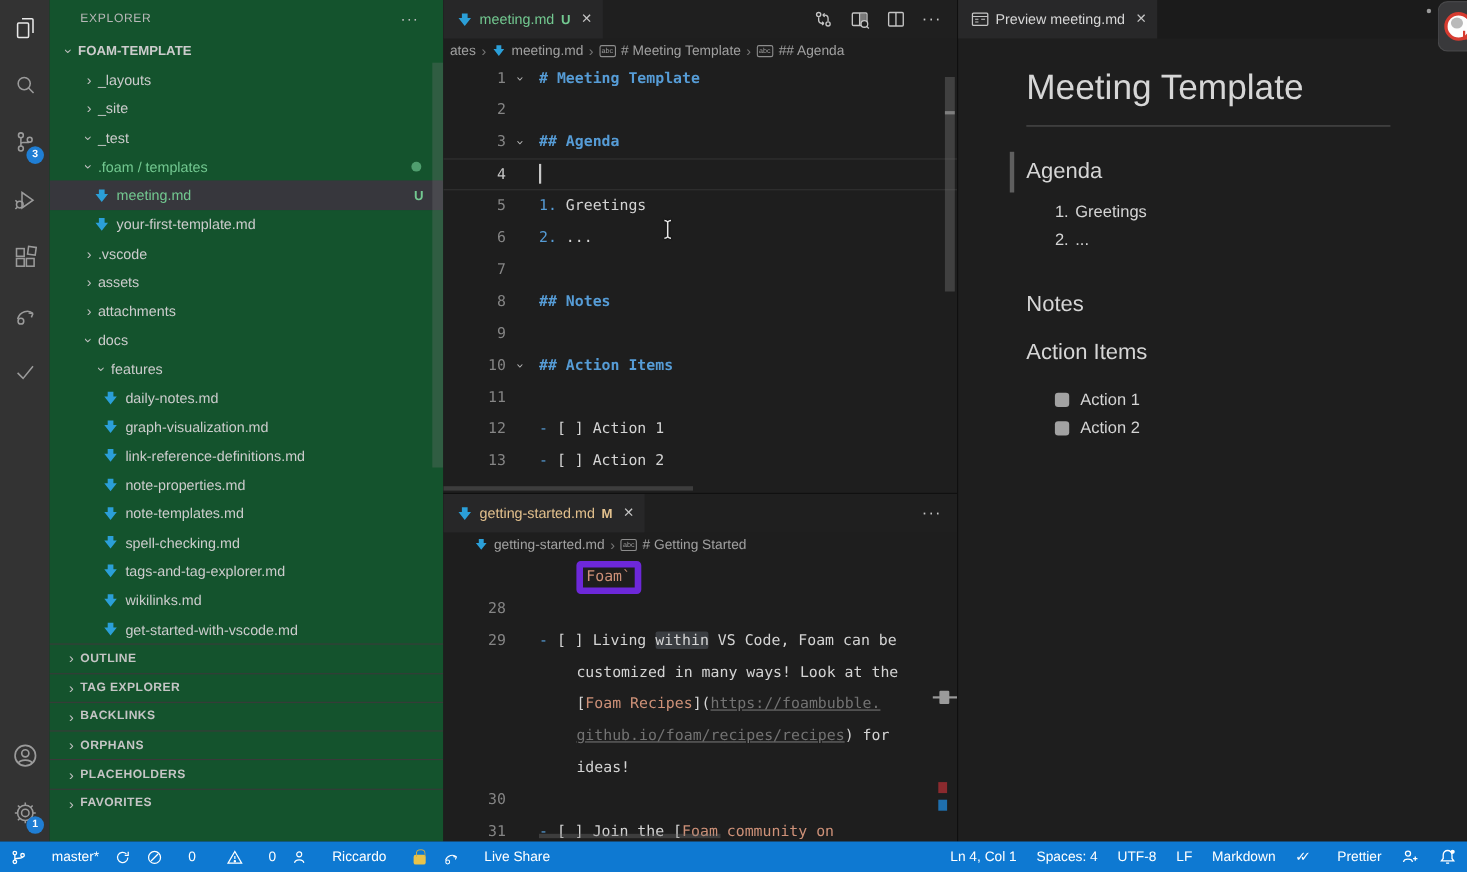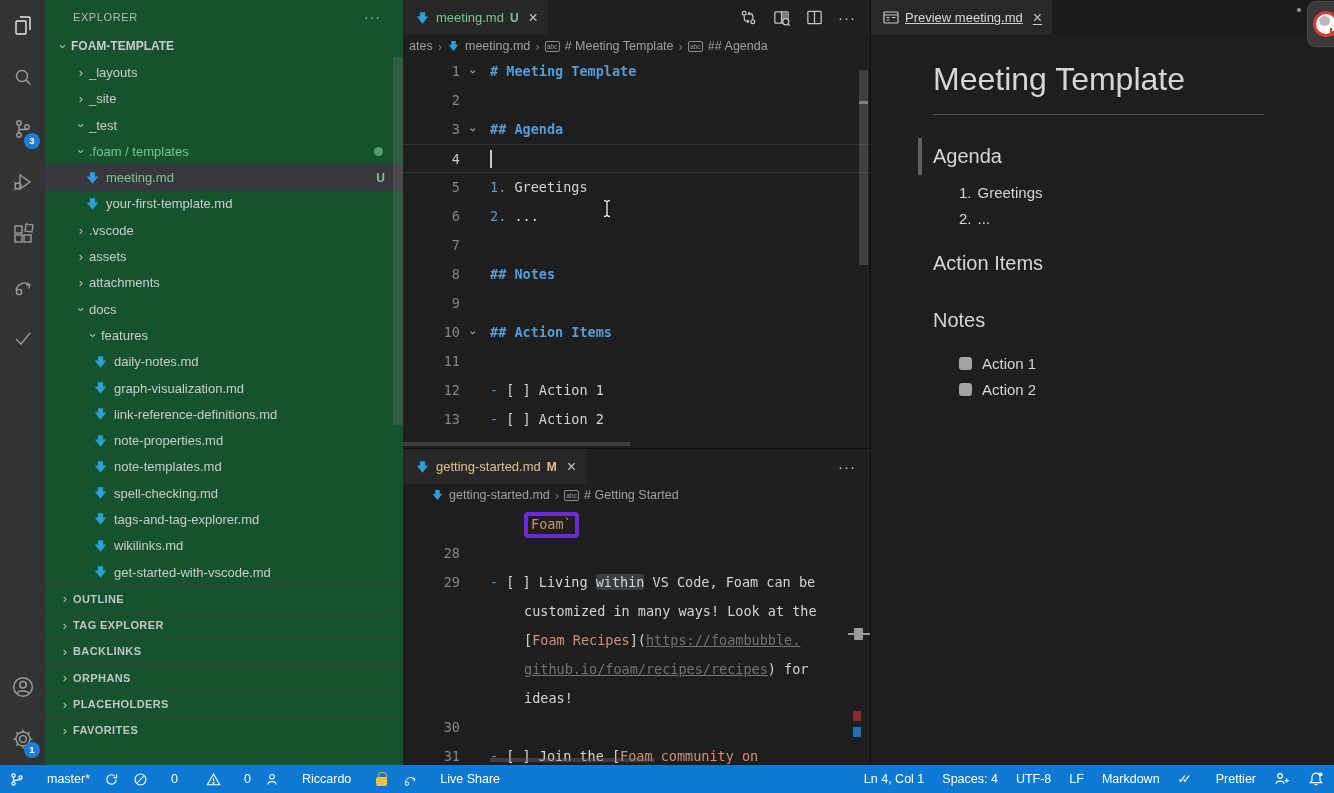--- a/index.html
+++ b/index.html
@@ -65,36 +65,36 @@
   .cl.current .ln { color:#c6c6c6; }
   .cl .fold { position:absolute; left:66px; top:0; width:14px; color:#b8b8b8; font-size:12px; transform-origin:center; }
   .cl .fold span { display:inline-block; transform:rotate(90deg); }
   .cl.current { border-top:1px solid #323232; border-bottom:1px solid #323232; }
   .caret { display:inline-block; width:2px; height:18px; background:#c8c8c8; vertical-align:middle; margin-top:-3px; }
   .md-h { color:#569cd6; font-weight:bold; }
   .md-m { color:#569cd6; }
   .md-str { color:#ce9178; }
   .md-url { color:#737373; text-decoration:underline; }
   .hl-word { background:#3a3d41; border-radius:2px; }
-  .snippet-box { border:4px solid #6d28d9; border-radius:4px; padding:0 3px 2px 3px; color:#ce9178; }
+  .snippet-box { border:6px solid #6d28d9; border-radius:4px; padding:0 3px 2px 3px; color:#ce9178; }
   .wrapped { padding-left:121px; }
 
   .vscroll-top { position:absolute; right:2px; top:70px; width:9px; height:195px; background:rgba(121,121,121,.38); }
   .vscroll-mark { position:absolute; right:2px; top:101px; width:9px; height:3px; background:rgba(190,190,190,.5); }
   .hscroll-top { position:absolute; left:0; bottom:1px; width:227px; height:4px; background:rgba(121,121,121,.35); }
   .hscroll-bottom { position:absolute; left:87px; bottom:3px; width:165px; height:4px; background:rgba(121,121,121,.35); }
   .ov-slider { position:absolute; right:0; top:184px; width:22px; height:2px; background:#9a9a9a; }
   .ov-knob { position:absolute; right:7px; top:179px; width:9px; height:12px; background:#9a9a9a; border-radius:1px; }
   .ov-red { position:absolute; right:9px; top:262px; width:8px; height:10px; background:#8b2a2e; }
   .ov-blue { position:absolute; right:9px; top:278px; width:8px; height:10px; background:#1f6fae; }
 
   
   .preview { position:absolute; left:870px; right:0; top:0; bottom:28px; background:#1e1e1e; border-left:1px solid #0f0f0f; }
   .preview .tabbar { background:#1b1b1b; }
-  .preview .tab { background:#282829;text-decoration:underline; }
+  .preview .tab { background:#282829; }
   .pv-ico { width:16px; height:13px; }
   .pv-content { padding:26px 70px 0 62px; color:#d4d4d4; }
   .pv-h1 { font-size:32px; font-weight:normal; color:#d6d6d6; padding-bottom:16px; border-bottom:1px solid #555; }
   .pv-h2 { font-size:20px; font-weight:normal; color:#d6d6d6; position:relative; }
   .pv-h2.active::before { content:""; position:absolute; left:-15px; top:-7px; bottom:-7px; width:4px; background:#5f5f5f; }
   .pv-h2.agenda { margin-top:30px; }
   .pv-h2.notes { margin-top:34px; }
   .pv-h2.action { margin-top:20px; }
   .pv-ol { margin:12px 0 0 26px; font-size:15px; line-height:26px; }
   .pv-ol .li { display:flex; gap:6px; }
@@ -515,22 +515,22 @@
       <div class="pv-ol">
         <div class="li">
             <span>1.</span>
             <span>Greetings</span>
           </div>
         <div class="li">
             <span>2.</span>
             <span>...</span>
           </div>
       </div>
+      <h2 class="pv-h2 notes">Notes</h2>
       <h2 class="pv-h2 action">Action Items</h2>
-      <h2 class="pv-h2 notes">Notes</h2>
       <div class="pv-todos">
         <div class="pv-todo">
             <span class="pv-check"></span>
             <span>Action 1</span>
           </div>
         <div class="pv-todo">
             <span class="pv-check"></span>
             <span>Action 2</span>
           </div>
       </div>

